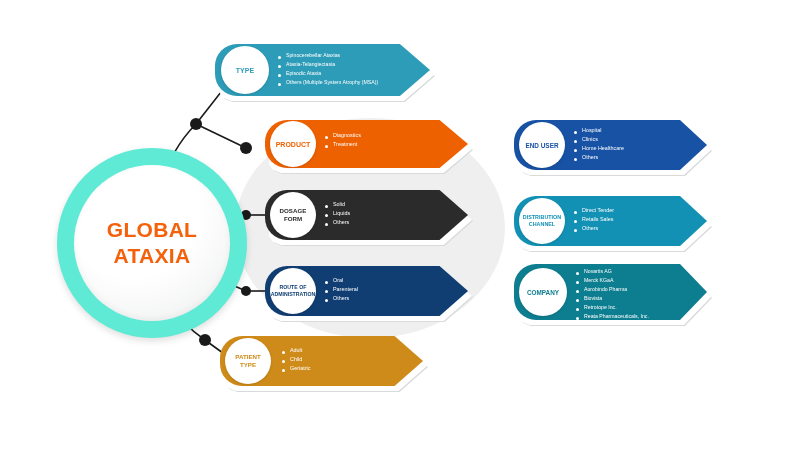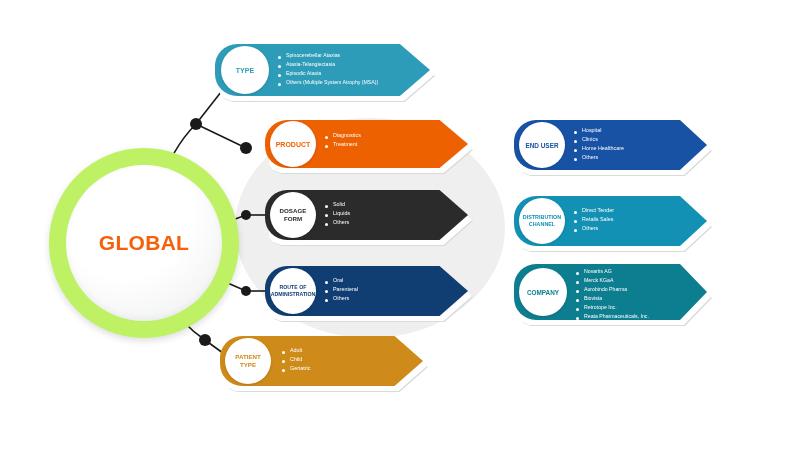--- a/index.html
+++ b/index.html
@@ -9,23 +9,23 @@
     font-family:"Liberation Sans", sans-serif;
     position:relative;
   }
   #stage{position:absolute;inset:0;width:800px;height:450px;}
 
   
   .bg-svg{position:absolute;left:0;top:0;width:800px;height:450px;}
 
   
   .center-wrap{
-    position:absolute;left:49px;top:148px;width:190px;height:190px;
+    position:absolute;left:57px;top:148px;width:190px;height:190px;
     border-radius:50%;
-    background:#bef264;
+    background:#5eead4;
     box-shadow:0 3px 7px rgba(0,0,0,.13);
   }
   .center-inner{
     position:absolute;left:17px;top:17px;width:156px;height:156px;
     border-radius:50%;
     background:radial-gradient(circle at 38% 30%, #ffffff 0%, #ffffff 45%, #eceded 100%);
     display:flex;align-items:center;justify-content:center;
     box-shadow:inset 0 -2px 6px rgba(0,0,0,.05);
   }
   .center-text{
@@ -103,20 +103,21 @@
       <circle cx="246" cy="215" r="5"></circle>
       <circle cx="246" cy="291" r="5"></circle>
       <circle cx="205" cy="340" r="6"></circle>
     </g>
   </svg>
 
   <div class="center-wrap">
     <div class="center-inner">
       <div class="center-text">
         <div>GLOBAL</div>
+        <div>ATAXIA</div>
       </div>
     </div>
   </div>
 
   <div class="banner" style="left:215px;top:44px;width:215px;height:52px;">
     <div class="shadow-shape"></div>
     <div class="shadow-shape2"></div>
     <div class="body" style="background:#2D9CB8;"></div>
     <div class="badge" style="left:6px;top:2px;width:48px;height:48px;color:#2D9CB8;font-size:7px;">
       <span>TYPE</span>

